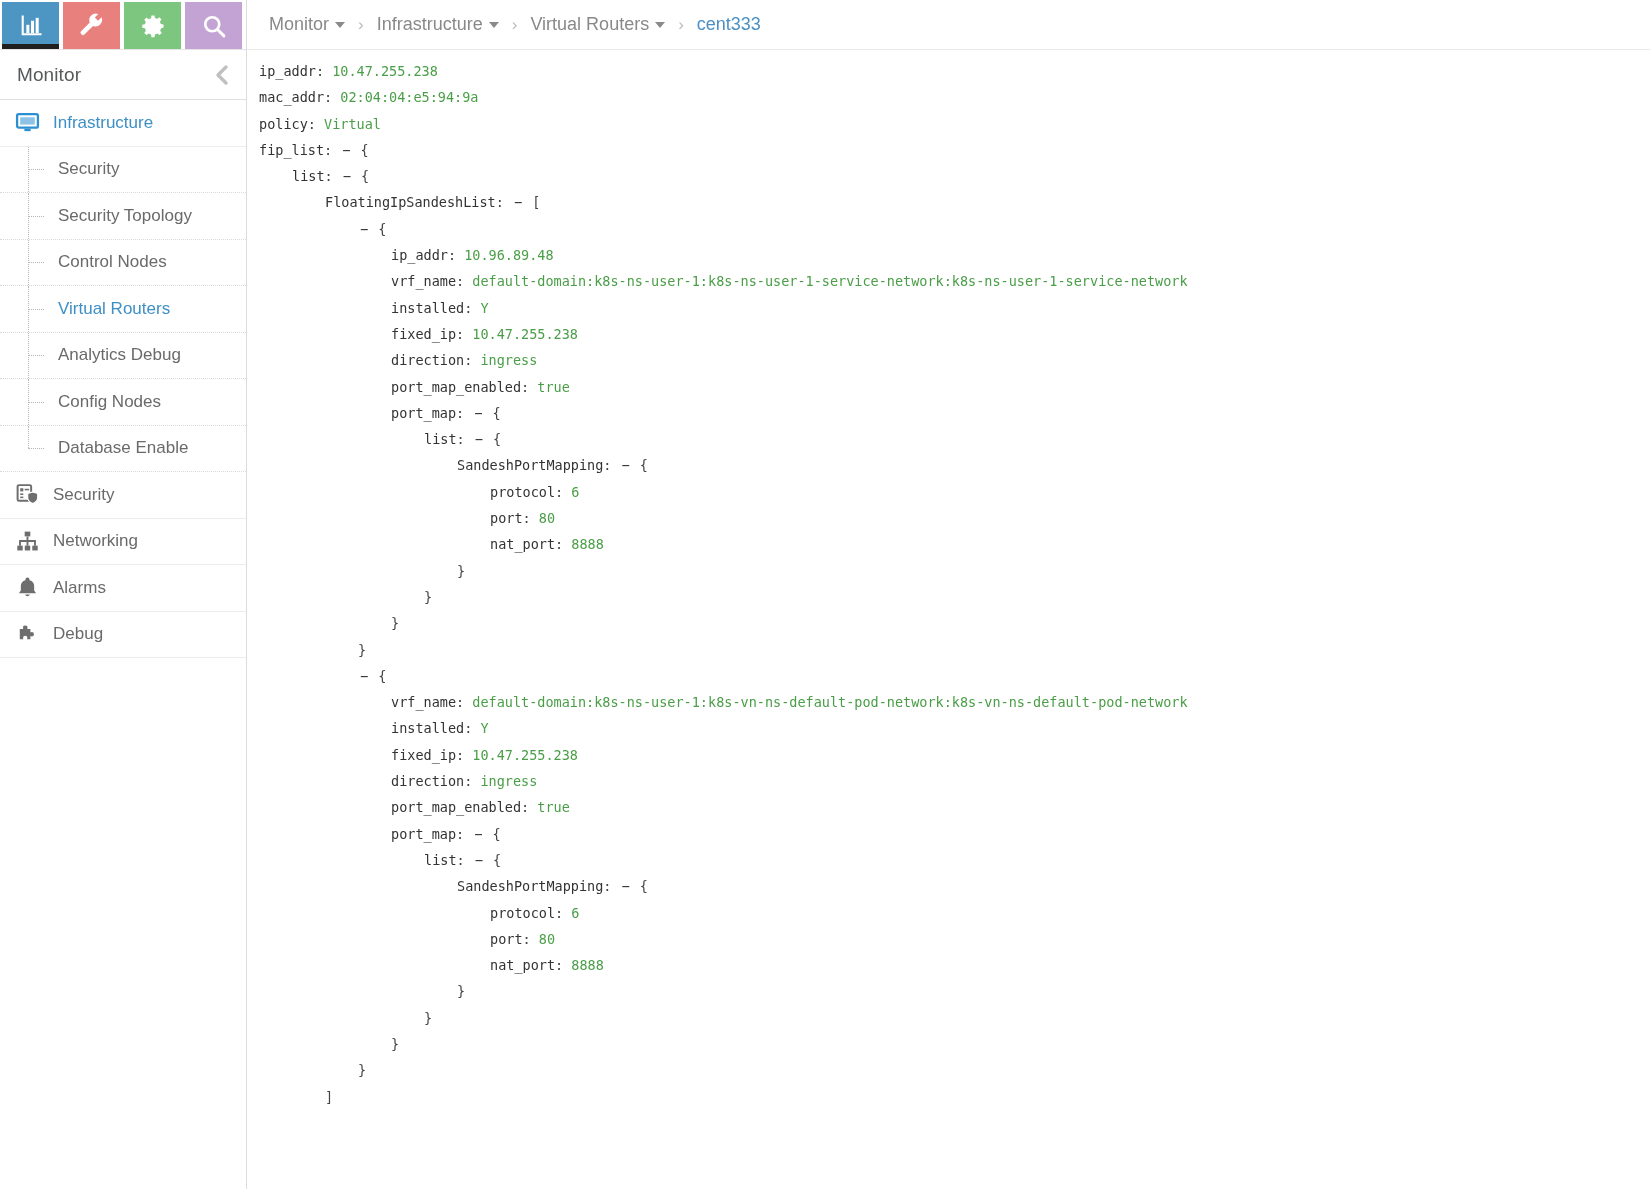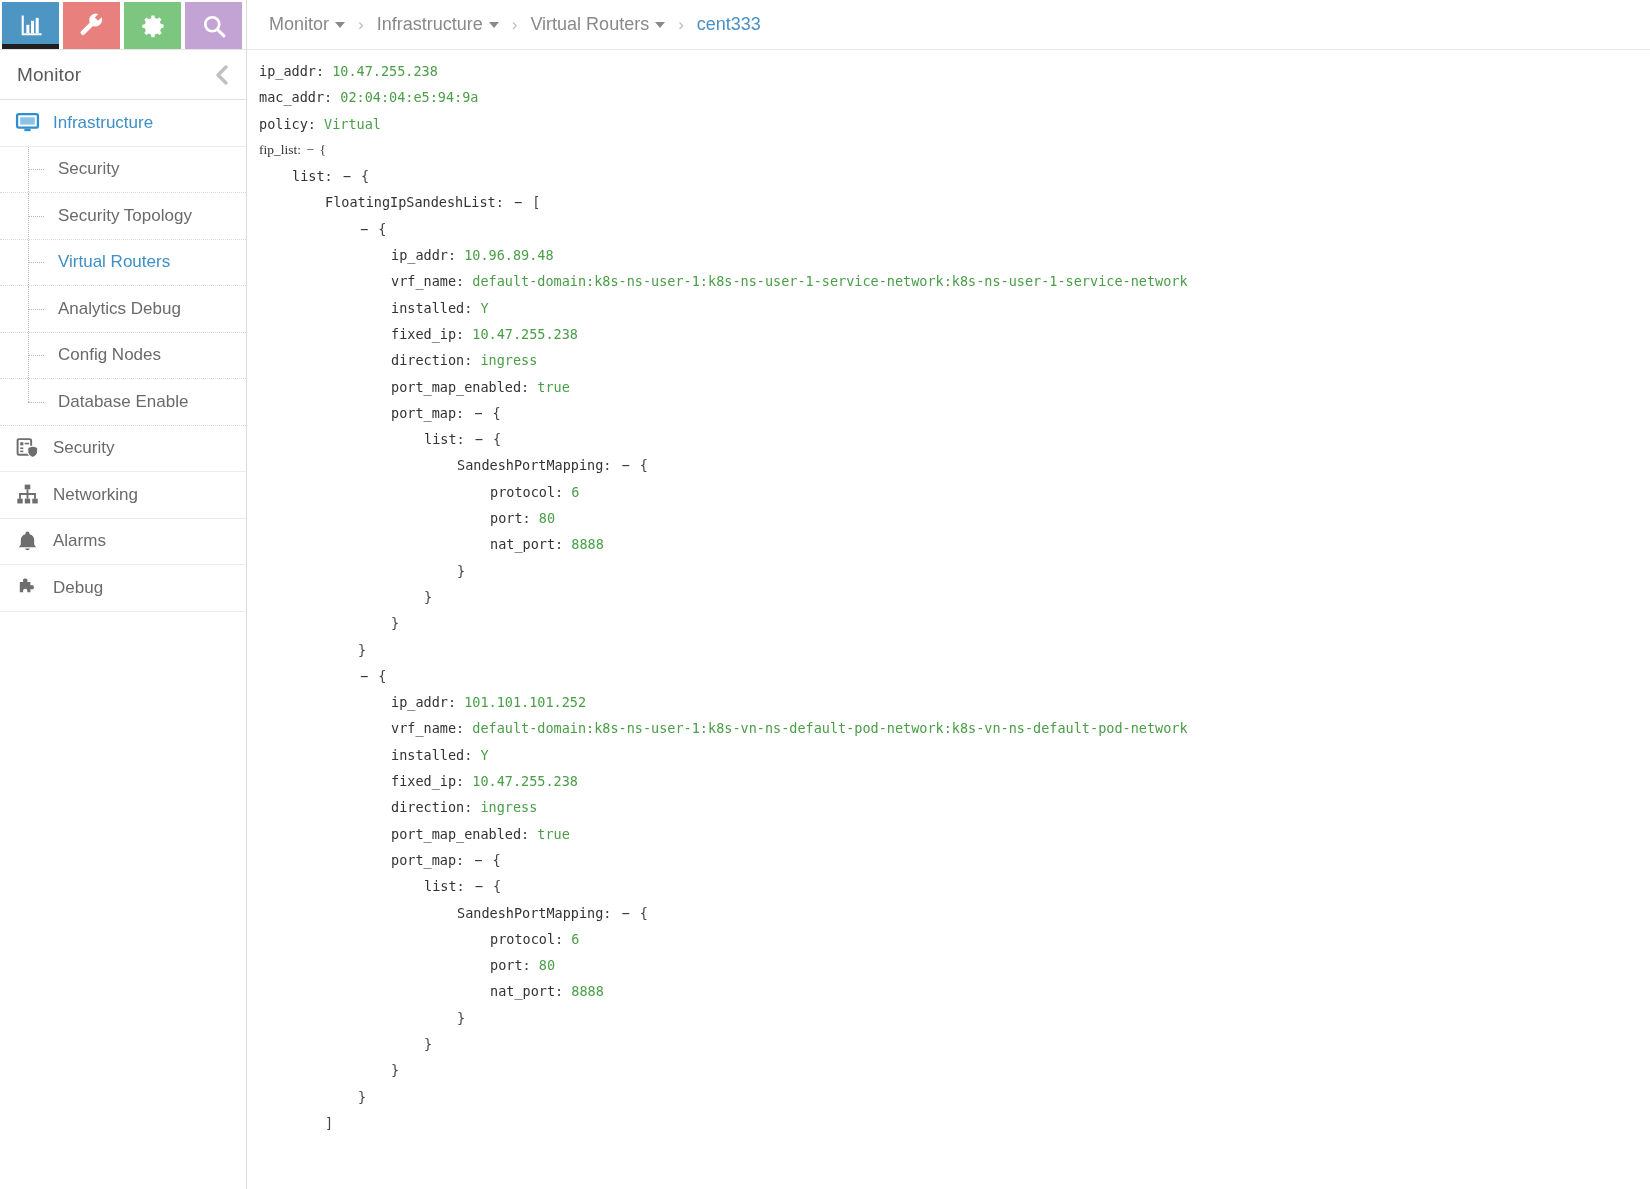--- a/index.html
+++ b/index.html
@@ -228,20 +228,23 @@
               <rect x="9" y="18" width="6" height="2.3" fill="#2b90d2"></rect>
             </svg>
           </span>
           <span class="nav-label">Infrastructure</span>
         </li>
         <li class="sub-item">
           <span class="nav-label">Security</span>
         </li>
         <li class="sub-item">
           <span class="nav-label">Security Topology</span>
+        </li>
+        <li class="sub-item">
+          <span class="nav-label">Control Nodes</span>
         </li>
         <li class="sub-item active">
           <span class="nav-label">Virtual Routers</span>
         </li>
         <li class="sub-item">
           <span class="nav-label">Analytics Debug</span>
         </li>
         <li class="sub-item">
           <span class="nav-label">Config Nodes</span>
         </li>
@@ -313,42 +316,41 @@
         <span class="crumb-sep">›</span>
         <span class="crumb link">
           <span>cent333</span>
         </span>
       </div>
 
     <div id="json-viewer">
         <div class="jrow" style="padding-left: 12px;"><span class="jkey">ip_addr</span><span class="jpunc">: </span><span class="jval">10.47.255.238</span></div>
         <div class="jrow" style="padding-left: 12px;"><span class="jkey">mac_addr</span><span class="jpunc">: </span><span class="jval">02:04:04:e5:94:9a</span></div>
         <div class="jrow" style="padding-left: 12px;"><span class="jkey">policy</span><span class="jpunc">: </span><span class="jval">Virtual</span></div>
-        <div class="jrow" style="padding-left: 12px; font-family: Liberation Serif, serif;"><span class="jkey">fip_list</span><span class="jpunc">: </span><span class="jtoggle">−</span> <span class="jpunc">{</span></div>
+        <div class="jrow" style="padding-left: 12px;"><span class="jkey">fip_list</span><span class="jpunc">: </span><span class="jtoggle">−</span> <span class="jpunc">{</span></div>
         <div class="jrow" style="padding-left: 45px;"><span class="jkey">list</span><span class="jpunc">: </span><span class="jtoggle">−</span> <span class="jpunc">{</span></div>
         <div class="jrow" style="padding-left: 78px;"><span class="jkey">FloatingIpSandeshList</span><span class="jpunc">: </span><span class="jtoggle">−</span> <span class="jpunc">[</span></div>
         <div class="jrow" style="padding-left: 111px;"><span class="jtoggle">−</span> <span class="jpunc">{</span></div>
         <div class="jrow" style="padding-left: 144px;"><span class="jkey">ip_addr</span><span class="jpunc">: </span><span class="jval">10.96.89.48</span></div>
         <div class="jrow" style="padding-left: 144px;"><span class="jkey">vrf_name</span><span class="jpunc">: </span><span class="jval">default-domain:k8s-ns-user-1:k8s-ns-user-1-service-network:k8s-ns-user-1-service-network</span></div>
         <div class="jrow" style="padding-left: 144px;"><span class="jkey">installed</span><span class="jpunc">: </span><span class="jval">Y</span></div>
         <div class="jrow" style="padding-left: 144px;"><span class="jkey">fixed_ip</span><span class="jpunc">: </span><span class="jval">10.47.255.238</span></div>
         <div class="jrow" style="padding-left: 144px;"><span class="jkey">direction</span><span class="jpunc">: </span><span class="jval">ingress</span></div>
         <div class="jrow" style="padding-left: 144px;"><span class="jkey">port_map_enabled</span><span class="jpunc">: </span><span class="jval">true</span></div>
         <div class="jrow" style="padding-left: 144px;"><span class="jkey">port_map</span><span class="jpunc">: </span><span class="jtoggle">−</span> <span class="jpunc">{</span></div>
         <div class="jrow" style="padding-left: 177px;"><span class="jkey">list</span><span class="jpunc">: </span><span class="jtoggle">−</span> <span class="jpunc">{</span></div>
         <div class="jrow" style="padding-left: 210px;"><span class="jkey">SandeshPortMapping</span><span class="jpunc">: </span><span class="jtoggle">−</span> <span class="jpunc">{</span></div>
         <div class="jrow" style="padding-left: 243px;"><span class="jkey">protocol</span><span class="jpunc">: </span><span class="jval">6</span></div>
         <div class="jrow" style="padding-left: 243px;"><span class="jkey">port</span><span class="jpunc">: </span><span class="jval">80</span></div>
         <div class="jrow" style="padding-left: 243px;"><span class="jkey">nat_port</span><span class="jpunc">: </span><span class="jval">8888</span></div>
         <div class="jrow" style="padding-left: 210px;"><span class="jpunc">}</span></div>
         <div class="jrow" style="padding-left: 177px;"><span class="jpunc">}</span></div>
         <div class="jrow" style="padding-left: 144px;"><span class="jpunc">}</span></div>
         <div class="jrow" style="padding-left: 111px;"><span class="jpunc">}</span></div>
         <div class="jrow" style="padding-left: 111px;"><span class="jtoggle">−</span> <span class="jpunc">{</span></div>
-        <div class="jrow" style="padding-left: 144px;"><span class="jkey">ip_addr</span><span class="jpunc">: </span><span class="jval">101.101.101.252</span></div>
         <div class="jrow" style="padding-left: 144px;"><span class="jkey">vrf_name</span><span class="jpunc">: </span><span class="jval">default-domain:k8s-ns-user-1:k8s-vn-ns-default-pod-network:k8s-vn-ns-default-pod-network</span></div>
         <div class="jrow" style="padding-left: 144px;"><span class="jkey">installed</span><span class="jpunc">: </span><span class="jval">Y</span></div>
         <div class="jrow" style="padding-left: 144px;"><span class="jkey">fixed_ip</span><span class="jpunc">: </span><span class="jval">10.47.255.238</span></div>
         <div class="jrow" style="padding-left: 144px;"><span class="jkey">direction</span><span class="jpunc">: </span><span class="jval">ingress</span></div>
         <div class="jrow" style="padding-left: 144px;"><span class="jkey">port_map_enabled</span><span class="jpunc">: </span><span class="jval">true</span></div>
         <div class="jrow" style="padding-left: 144px;"><span class="jkey">port_map</span><span class="jpunc">: </span><span class="jtoggle">−</span> <span class="jpunc">{</span></div>
         <div class="jrow" style="padding-left: 177px;"><span class="jkey">list</span><span class="jpunc">: </span><span class="jtoggle">−</span> <span class="jpunc">{</span></div>
         <div class="jrow" style="padding-left: 210px;"><span class="jkey">SandeshPortMapping</span><span class="jpunc">: </span><span class="jtoggle">−</span> <span class="jpunc">{</span></div>
         <div class="jrow" style="padding-left: 243px;"><span class="jkey">protocol</span><span class="jpunc">: </span><span class="jval">6</span></div>
         <div class="jrow" style="padding-left: 243px;"><span class="jkey">port</span><span class="jpunc">: </span><span class="jval">80</span></div>

